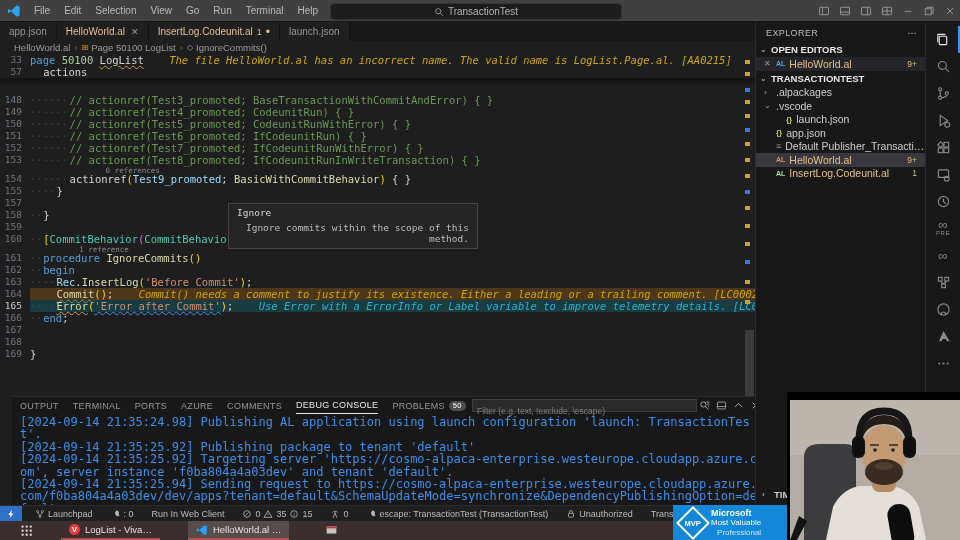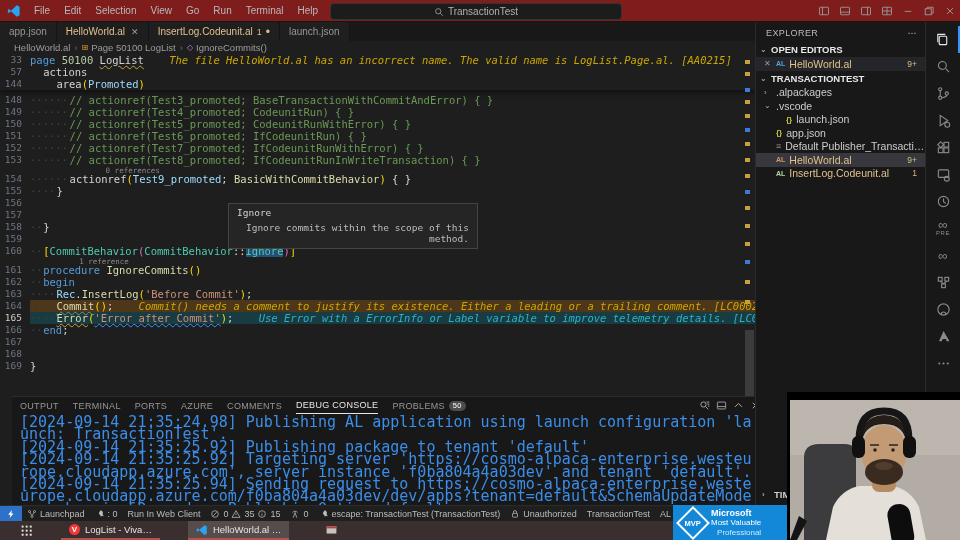--- a/index.html
+++ b/index.html
@@ -1,21 +1,21 @@
 <!DOCTYPE html>
 <html><head>
 <meta charset="utf-8">
 <style>
   html,body{margin:0;padding:0;background:#000;}
   #app{position:relative;width:960px;height:540px;overflow:hidden;background:#1e1e1e;
        font-family:"Liberation Sans","DejaVu Sans",sans-serif;color:#cccccc;-webkit-font-smoothing:antialiased;}
   .mono{font-family:"DejaVu Sans Mono",monospace;}
 
   
-  .titlebar{position:absolute;left:0;top:0;width:960px;height:22px;background:#7f1d1d;
+  .titlebar{position:absolute;left:0;top:0;width:960px;height:22px;background:#404040;
             display:flex;align-items:center;font-size:10px;color:#b8b8b8;border-bottom:1px solid #161616;box-sizing:border-box;}
   .vsc-logo{width:16px;margin:0 4px 0 7px;display:flex;align-items:center;}
   .menu-item{padding:0 7px;cursor:default;}
   .nav-arrows{margin-left:14px;letter-spacing:8px;font-size:11px;color:#9a9a9a;}
   .searchbox{position:absolute;left:330px;top:3px;width:290px;height:15px;background:#1c1c1c;border:1px solid #333333;
              border-radius:4px;display:flex;align-items:center;justify-content:center;gap:4px;color:#b0b0b0;font-size:10px;}
   .win-icons{position:absolute;right:0;top:0;height:22px;display:flex;align-items:center;gap:0;}
   .win-icons .wi{width:21px;height:22px;display:flex;align-items:center;justify-content:center;color:#9a9a9a;}
 
   
@@ -73,21 +73,21 @@
   
   .panel{position:absolute;left:12px;top:396px;width:755px;height:109px;background:#181818;border-top:1px solid #2b2b2b;box-sizing:border-box;}
   .panel-tabs{position:absolute;left:8px;top:0;height:17px;display:flex;align-items:center;gap:14px;font-size:9px;color:#969696;letter-spacing:0.3px;}
   .ptab{height:17px;display:flex;align-items:center;gap:4px;box-sizing:border-box;}
   .ptab.active{color:#e7e7e7;border-bottom:1px solid #e7e7e7;}
   .pbadge{background:#4d4d4d;color:#ffffff;border-radius:7px;font-size:7.5px;padding:0 4px;line-height:10px;}
   .filterbox{position:absolute;right:70px;top:2px;width:225px;height:13px;background:#2a2a2a;border:1px solid #3c3c3c;box-sizing:border-box;}
   .filterbox input{width:100%;height:100%;background:transparent;border:none;outline:none;color:#cccccc;font-size:8.5px;padding:0 4px;font-family:"Liberation Sans",sans-serif;}
   .filterbox input::placeholder{color:#7f7f7f;}
   .panel-actions{position:absolute;right:6px;top:2px;display:flex;gap:6px;color:#b0b0b0;align-items:center;height:13px;}
-  .console{position:absolute;left:8px;top:19px;width:740px;font-family:"DejaVu Sans Mono",monospace;font-size:15px;line-height:12.4px;color:#3b8eea;}
+  .console{position:absolute;left:8px;top:19px;width:740px;font-family:"DejaVu Sans Mono",monospace;font-size:12px;line-height:12.4px;color:#3b8eea;}
   .console .cline{white-space:pre-wrap;word-break:break-all;}
 
   
   .sidebar{position:absolute;left:755px;top:22px;width:170px;height:483px;background:#181818;border-left:1px solid #2b2b2b;box-sizing:border-box;font-size:10.5px;overflow:hidden;}
   .sb-head{display:flex;align-items:center;justify-content:space-between;padding:6px 8px 4px 10px;font-size:9px;color:#bbbbbb;letter-spacing:0.4px;}
   .sb-sec{display:flex;align-items:center;gap:3px;font-size:9.5px;font-weight:bold;color:#e7e7e7;padding:2px 4px;}
   .sb-row{display:flex;align-items:center;gap:4px;height:13.5px;padding-left:8px;color:#cccccc;white-space:nowrap;overflow:hidden;}
   .sb-row.sel{background:#37373d;}
   .sb-row.openrow{background:#24262a;}
   .sb-row .flabel{overflow:hidden;text-overflow:ellipsis;flex:1;}
@@ -103,21 +103,21 @@
   
   .activitybar{position:absolute;left:925px;top:22px;width:35px;height:483px;background:#181818;border-left:1px solid #2b2b2b;
                box-sizing:border-box;display:flex;flex-direction:column;align-items:center;padding-top:4px;}
   .act{width:34px;height:27px;display:flex;align-items:center;justify-content:center;color:#8a8a8a;flex:0 0 27px;}
   .act.active{color:#e7e7e7;border-right:2px solid #3794ff;box-sizing:border-box;}
   .act .txtico{font-size:13px;line-height:9px;text-align:center;}
   .act .txtico small{display:block;font-size:6px;letter-spacing:0.5px;}
 
   
   .statusbar{position:absolute;left:0;top:505px;width:960px;height:16px;background:#1f1f1f;border-top:1px solid #2b2b2b;
-             box-sizing:border-box;display:flex;align-items:center;font-size:9px;color:#bcbcbc;gap:0;}
+             box-sizing:border-box;display:flex;align-items:center;font-size:9px;color:#bcbcbc;gap:8px;}
   .sb-item{display:flex;align-items:center;gap:3px;padding:0 5px;height:100%;}
   .sb-item.remote{background:#2d72c8;color:#ffffff;width:22px;justify-content:center;padding:0;}
 
   
   .taskbar{position:absolute;left:0;top:521px;width:960px;height:19px;background:#3a2f2e;display:flex;align-items:center;font-size:9.5px;color:#e8e4e0;}
   .tb-start{margin-left:20px;display:flex;}
   .tb-app{display:flex;align-items:center;gap:5px;height:19px;padding:0 8px;border-bottom:2px solid #b5504a;box-sizing:border-box;margin-left:28px;}
   .tb-app.activeapp{background:rgba(255,255,255,0.14);}
   .viv{width:11px;height:11px;border-radius:50%;background:#ef3939;color:#fff;font-size:8px;font-weight:bold;display:flex;align-items:center;justify-content:center;}
 
@@ -228,40 +228,38 @@
     <div class="codebody" id="codebody">
         <div class="row"><span class="ln">148</span><div class="lc"><span class="lcin"><span class="ind" style="width: 39.6px;">············</span><span class="cm">// actionref(Test3_promoted; BaseTransactionWithCommitAndError) { }</span></span></div></div>
         <div class="row"><span class="ln">149</span><div class="lc"><span class="lcin"><span class="ind" style="width: 39.6px;">············</span><span class="cm">// actionref(Test4_promoted; CodeunitRun) { }</span></span></div></div>
         <div class="row"><span class="ln">150</span><div class="lc"><span class="lcin"><span class="ind" style="width: 39.6px;">············</span><span class="cm">// actionref(Test5_promoted; CodeunitRunWithError) { }</span></span></div></div>
         <div class="row"><span class="ln">151</span><div class="lc"><span class="lcin"><span class="ind" style="width: 39.6px;">············</span><span class="cm">// actionref(Test6_promoted; IfCodeunitRun) { }</span></span></div></div>
         <div class="row"><span class="ln">152</span><div class="lc"><span class="lcin"><span class="ind" style="width: 39.6px;">············</span><span class="cm">// actionref(Test7_promoted; IfCodeunitRunWithError) { }</span></span></div></div>
         <div class="row"><span class="ln">153</span><div class="lc"><span class="lcin"><span class="ind" style="width: 39.6px;">············</span><span class="cm">// actionref(Test8_promoted; IfCodeunitRunInWriteTransaction) { }</span></span></div></div>
         <div class="row lensrow"><span class="ln"></span><div class="lc"><span class="lcin"><span class="ind" style="width: 39.6px;"></span><span class="lens-text">0 references</span></span></div></div>
         <div class="row"><span class="ln">154</span><div class="lc"><span class="lcin"><span class="ind" style="width: 39.6px;">············</span><span class="pl">actionref</span><span class="b1">(</span><span class="va">Test9_promoted</span><span class="pl">; </span><span class="fn">BasicWithCommitBehavior</span><span class="b1">)</span><span class="pl"> { }</span></span></div></div>
         <div class="row"><span class="ln">155</span><div class="lc"><span class="lcin"><span class="ind" style="width: 26.4px;">········</span><span class="pl">}</span></span></div></div>
-        <div class="row"><span class="ln">156</span><div class="lc"><span class="lcin"></span></div></div>
         <div class="row"><span class="ln">157</span><div class="lc"><span class="lcin"></span></div></div>
         <div class="row"><span class="ln">158</span><div class="lc"><span class="lcin"><span class="ind" style="width: 13.2px;">····</span><span class="pl">}</span></span></div></div>
         <div class="row"><span class="ln">159</span><div class="lc"><span class="lcin"></span></div></div>
         <div class="row"><span class="ln">160</span><div class="lc"><span class="lcin"><span class="ind" style="width: 13.2px;">····</span><span class="b1">[</span><span class="ty">CommitBehavior</span><span class="b2">(</span><span class="ty">CommitBehavior</span><span class="pl">::</span><span class="ty whl">Ignore</span><span class="b2">)</span><span class="b1">]</span></span></div></div>
         <div class="row lensrow"><span class="ln"></span><div class="lc"><span class="lcin"><span class="ind" style="width: 13.2px;"></span><span class="lens-text">1 reference</span></span></div></div>
         <div class="row"><span class="ln">161</span><div class="lc"><span class="lcin"><span class="ind" style="width: 13.2px;">····</span><span class="kw">procedure</span><span class="pl"> </span><span class="fn">IgnoreCommits</span><span class="b1">()</span></span></div></div>
         <div class="row"><span class="ln">162</span><div class="lc"><span class="lcin"><span class="ind" style="width: 13.2px;">····</span><span class="kw">begin</span></span></div></div>
         <div class="row"><span class="ln">163</span><div class="lc"><span class="lcin"><span class="ind" style="width: 26.4px;">········</span><span class="va">Rec</span><span class="pl">.</span><span class="fn">InsertLog</span><span class="b1">(</span><span class="st">'Before Commit'</span><span class="b1">)</span><span class="pl">;</span></span></div></div>
         <div class="row rw"><span class="ln">164</span><div class="lc"><span class="lcin"><span class="ind" style="width: 26.4px;">········</span><span class="fn sqy">Commit</span><span class="b1">()</span><span class="pl">;</span><span class="sp">    </span><span class="wmsg">Commit() needs a comment to justify its existence. Either a leading or a trailing comment. [LC0002]</span></span></div></div>
         <div class="row ri"><span class="ln cur">165</span><div class="lc"><span class="lcin"><span class="ind" style="width: 26.4px;">········</span><span class="fn sqy">Error</span><span class="b1">(</span><span class="st sqb">'Error after Commit'</span><span class="b1">)</span><span class="pl">;</span><span class="sp">    </span><span class="imsg">Use Error with a ErrorInfo or Label variable to improve telemetry details. [LC0048]</span></span></div></div>
         <div class="row"><span class="ln">166</span><div class="lc"><span class="lcin"><span class="ind" style="width: 13.2px;">····</span><span class="kw">end</span><span class="pl">;</span></span></div></div>
         <div class="row"><span class="ln">167</span><div class="lc"><span class="lcin"></span></div></div>
         <div class="row"><span class="ln">168</span><div class="lc"><span class="lcin"></span></div></div>
         <div class="row"><span class="ln">169</span><div class="lc"><span class="lcin"><span class="pl">}</span></span></div></div>
       </div>
     <div class="sticky" id="sticky">
         <div class="row"><span class="ln">33</span><div class="lc"><span class="lcin"><span class="kw">page</span><span class="pl"> </span><span class="num">50100</span><span class="pl"> </span><span class="pl sqy">LogList</span><span class="sp">    </span><span class="wmsg">The file HelloWorld.al has an incorrect name. The valid name is LogList.Page.al. [AA0215]</span></span></div></div>
         <div class="row"><span class="ln">57</span><div class="lc"><span class="lcin"><span class="ind" style="width: 13.2px;"></span><span class="pl">actions</span></span></div></div>
-        <div class="row"><span class="ln">144</span><div class="lc"><span class="lcin"><span class="ind" style="width: 26.4px;"></span><span class="pl">area</span><span class="b1">(</span><span class="va">Promoted</span><span class="b1">)</span></span></div></div>
       </div>
     <div class="tooltip">
       <div class="tt1">Ignore</div>
       <div class="tt2">Ignore commits within the scope of this method.</div>
     </div>
     <div class="ruler" id="ruler">
         <div class="rmark y" style="top: 6px;"></div>
         <div class="rmark y" style="top: 18px;"></div>
         <div class="rmark b" style="top: 34px;"></div>
         <div class="rmark y" style="top: 46px;"></div>
@@ -299,20 +297,23 @@
           <span>COMMENTS</span>
         </div>
         <div class="ptab active">
           <span>DEBUG CONSOLE</span>
         </div>
         <div class="ptab">
           <span>PROBLEMS</span>
           <span class="pbadge">50</span>
         </div>
       </div>
+    <div class="filterbox">
+      <input type="text" placeholder="Filter (e.g. text, !exclude, \escape)" style="">
+    </div>
     <div class="panel-actions">
       <span>
           <svg viewBox="0 0 16 16" width="11" height="11" fill="none" stroke="currentColor" stroke-width="1.3">
             <circle cx="6.5" cy="6.5" r="3.8"></circle>
             <path d="M9.5 9.5l4 4M11 3h4M12 6h3M13 9h2"></path>
           </svg>
         </span>
       <span>
           <svg viewBox="0 0 16 16" width="11" height="11" fill="none" stroke="currentColor" stroke-width="1.2">
             <rect x="2" y="3" width="12" height="10" rx="1"></rect>

